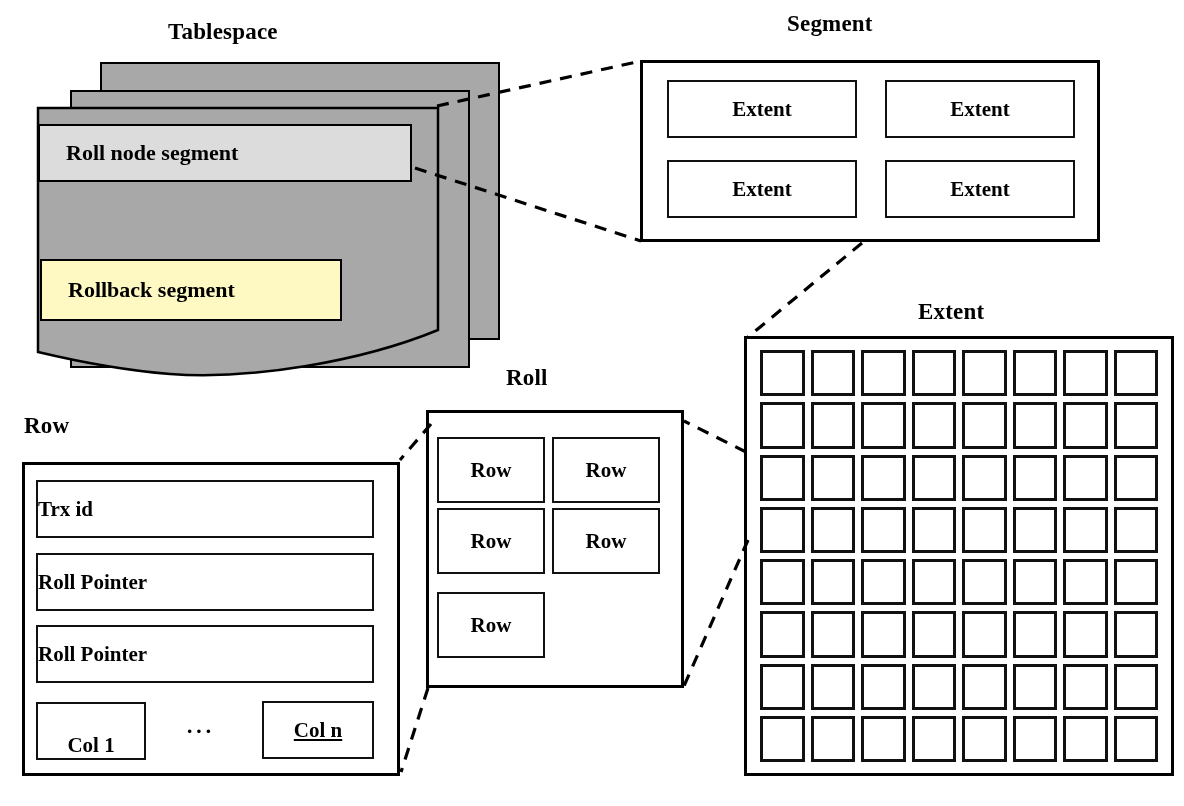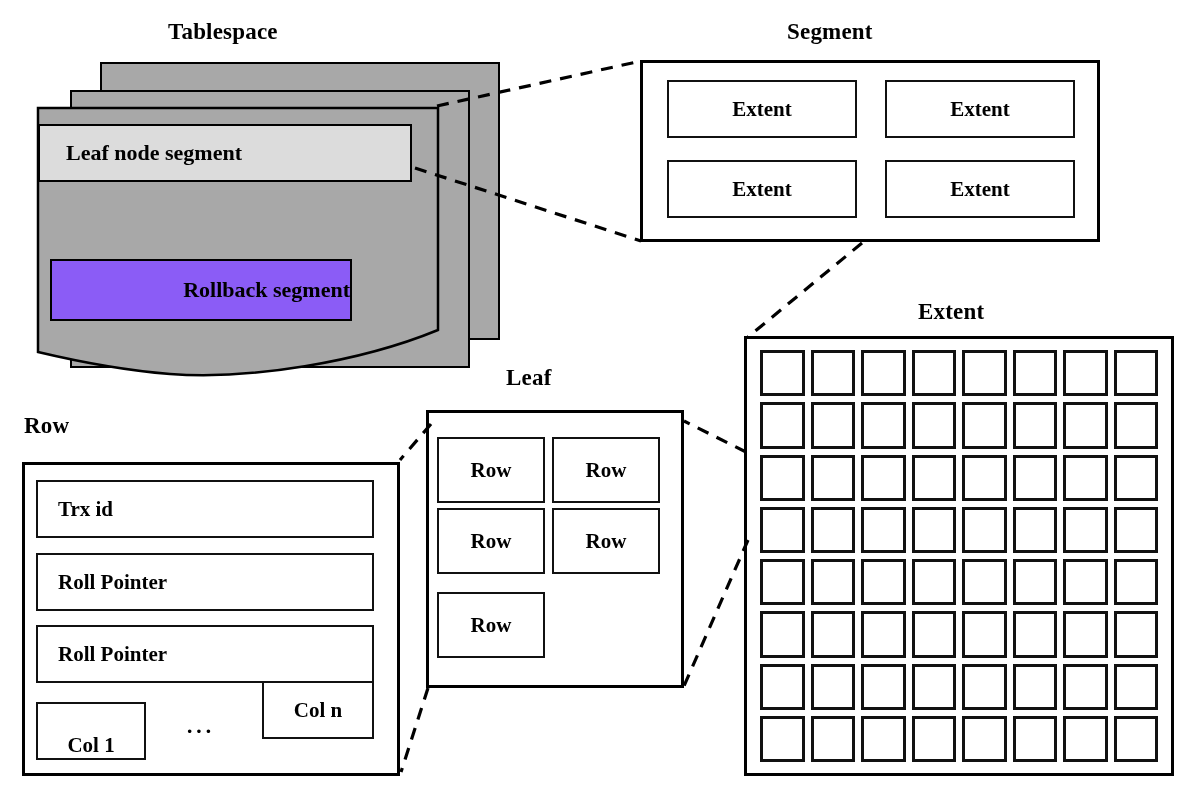--- a/index.html
+++ b/index.html
@@ -47,21 +47,20 @@
     position: absolute;
     box-sizing: border-box;
     background: #ffffff;
     border: 2px solid #111111;
     display: flex;
     align-items: center;
   }
   .inner-box > span {
     font-weight: bold;
     font-size: 21px;
-    padding-left: 20px;
     white-space: nowrap;
   }
   .inner-box.center > span {
     padding-left: 0;
     width: 100%;
     text-align: center;
   }
   
   .sheet {
     position: absolute;
@@ -113,27 +112,27 @@
 
   <div class="sheet" style="left:70px; top:90px; width:400px; height:278px; background:#a8a8a8;"></div>
 
   <svg class="layer" viewBox="0 0 1184 806" preserveAspectRatio="none">
     <path d="M 38 108 L 438 108 L 438 330
              C 360 362 250 380 170 374
              C 120 370 80 362 38 352 Z" fill="#a8a8a8" stroke="#000000" stroke-width="2.5"></path>
   </svg>
 
   <div class="seg-band" style="left:38px; top:124px; width:374px; height:58px; background:#dcdcdc;">
-    <span>Leaf node segment</span>
-  </div>
-  <div class="seg-band" style="left:50px; top:259px; width:302px; height:62px; background:#8b5cf6;justify-content:flex-end;">
+    <span>Roll node segment</span>
+  </div>
+  <div class="seg-band" style="left:40px; top:259px; width:302px; height:62px; background:#fef9c3;">
     <span>Rollback segment</span>
   </div>
 
-  <div class="caption" style="left:787px; top:20px;">Segment</div>
+  <div class="caption" style="left:787px; top:12px;">Segment</div>
 
   <div class="box" style="left:640px; top:60px; width:460px; height:182px;"></div>
 
   <div class="inner-box center" style="left:667px; top:80px; width:190px; height:58px;">
     <span>Extent</span>
   </div>
   <div class="inner-box center" style="left:885px; top:80px; width:190px; height:58px;">
     <span>Extent</span>
   </div>
   <div class="inner-box center" style="left:667px; top:160px; width:190px; height:58px;">
@@ -206,21 +205,21 @@
       <div class="extent-cell"></div>
       <div class="extent-cell"></div>
       <div class="extent-cell"></div>
       <div class="extent-cell"></div>
       <div class="extent-cell"></div>
       <div class="extent-cell"></div>
       <div class="extent-cell"></div>
       <div class="extent-cell"></div>
     </div>
 
-  <div class="caption" style="left:506px; top:366px;">Leaf</div>
+  <div class="caption" style="left:506px; top:366px;">Roll</div>
 
   <div class="box" style="left:426px; top:410px; width:258px; height:278px;"></div>
 
   <div class="inner-box center" style="left:437px; top:437px; width:108px; height:66px;">
     <span>Row</span>
   </div>
   <div class="inner-box center" style="left:552px; top:437px; width:108px; height:66px;">
     <span>Row</span>
   </div>
   <div class="inner-box center" style="left:437px; top:508px; width:108px; height:66px;">
@@ -243,21 +242,21 @@
   <div class="inner-box" style="left:36px; top:553px; width:338px; height:58px;">
     <span>Roll Pointer</span>
   </div>
   <div class="inner-box" style="left:36px; top:625px; width:338px; height:58px;">
     <span>Roll Pointer</span>
   </div>
   <div class="inner-box center" style="left:36px; top:702px; width:110px; height:58px;align-items:flex-end;">
     <span>Col 1</span>
   </div>
   <div class="ellipsis" style="left:186px; top:718px;">···</div>
-  <div class="inner-box center" style="left:262px; top:681px; width:112px; height:58px;">
+  <div class="inner-box center" style="left:262px; top:701px; width:112px; height:58px;text-decoration:underline;">
     <span>Col n</span>
   </div>
 
   <svg class="layer" viewBox="0 0 1184 806" preserveAspectRatio="none" style="pointer-events:none;">
     <g stroke="#000000" stroke-width="3.2" fill="none" stroke-dasharray="12 9" stroke-linecap="butt">
 
       <line x1="437" y1="106" x2="641" y2="61"></line>
 
       <line x1="415" y1="168" x2="641" y2="241"></line>
 

